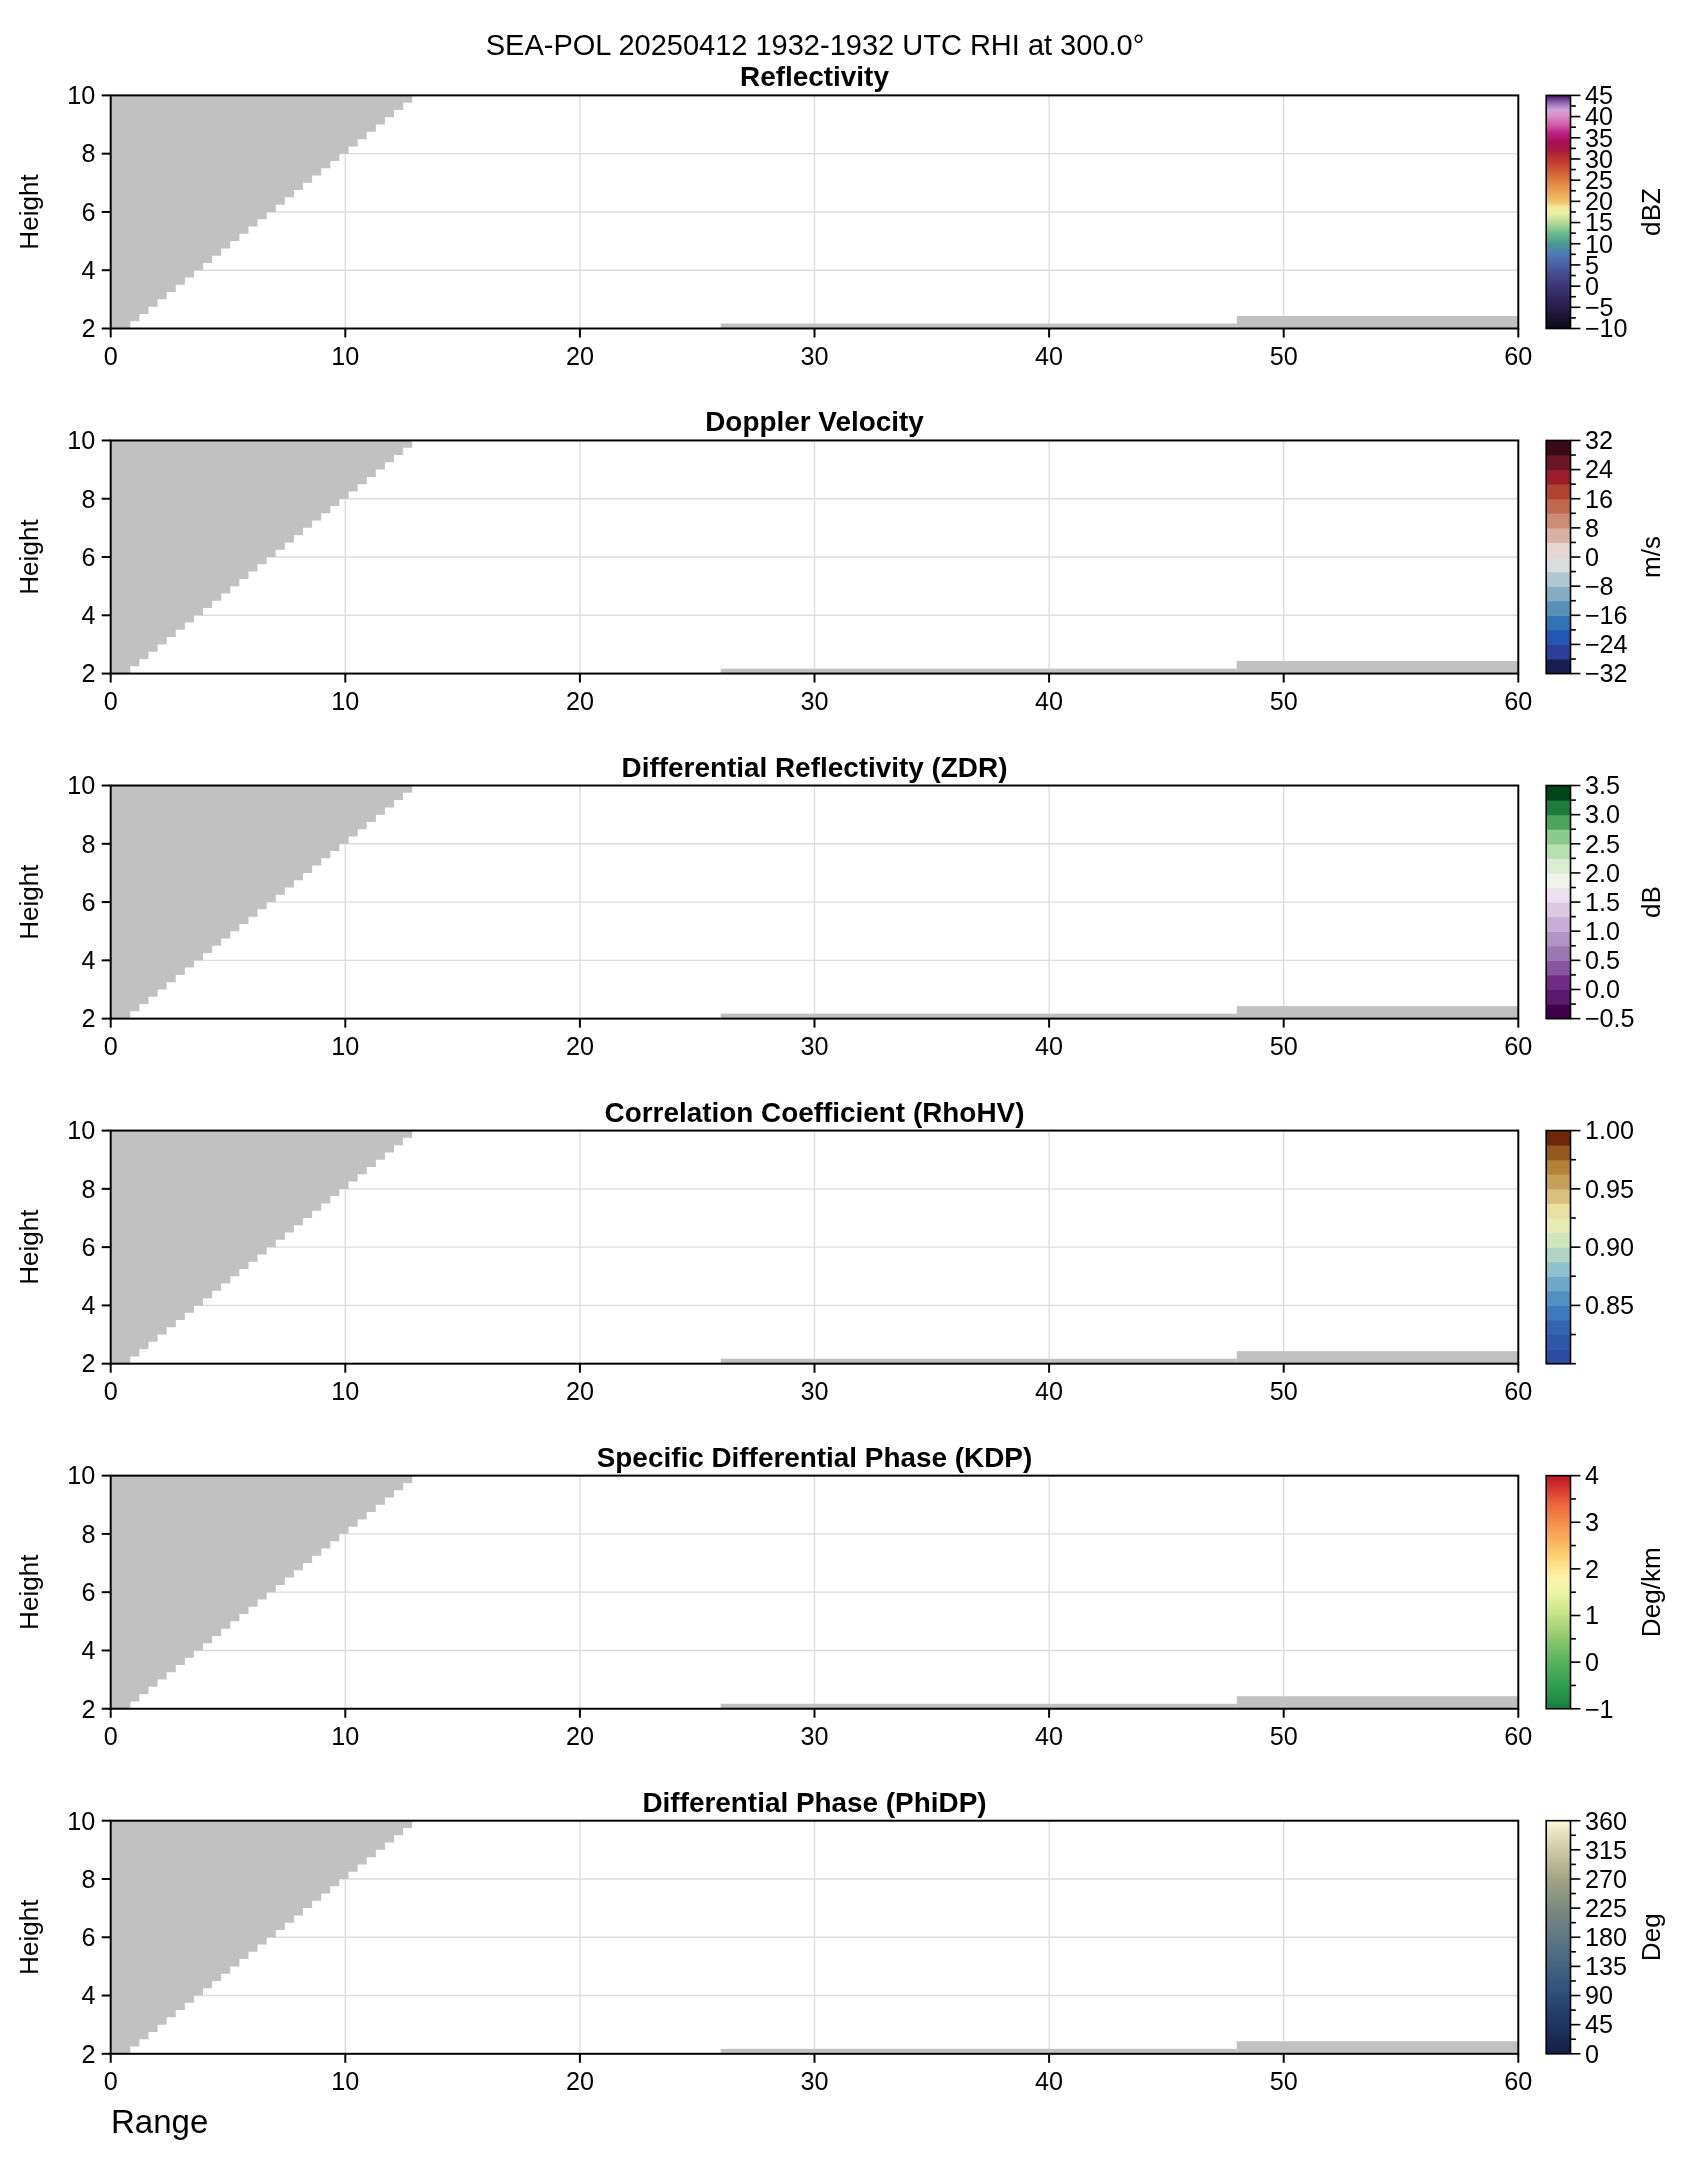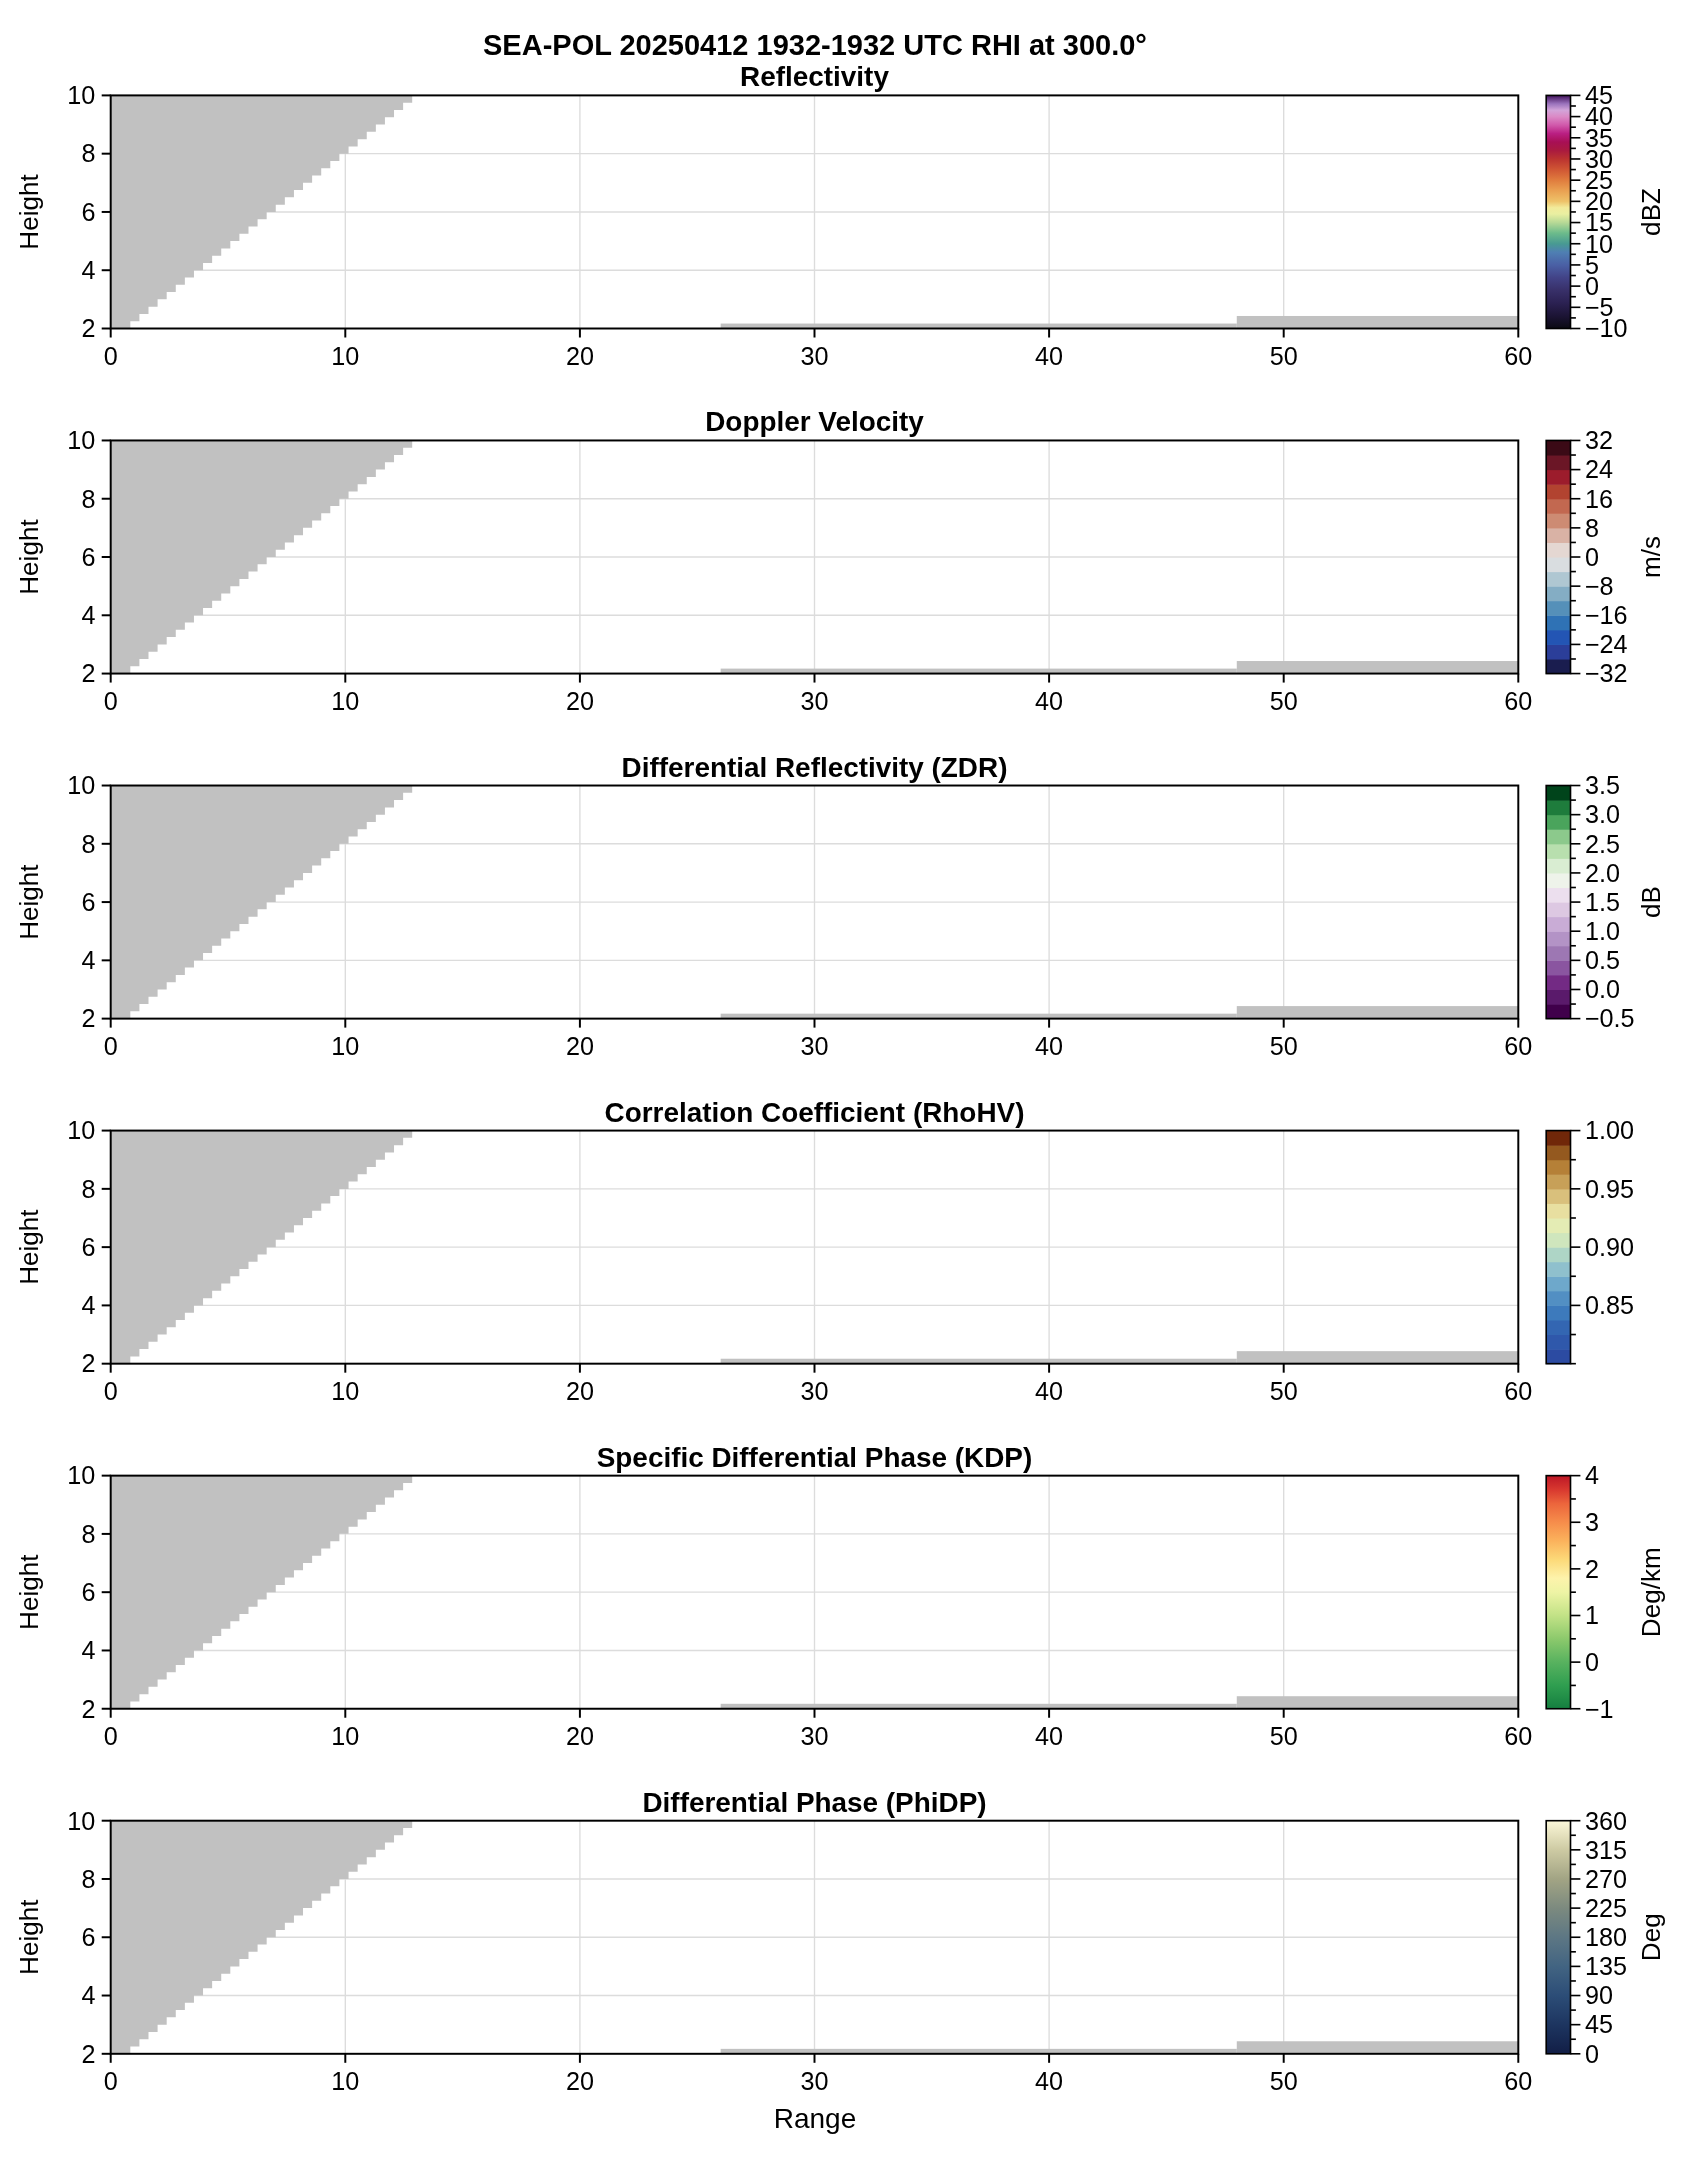--- a/index.html
+++ b/index.html
@@ -1,21 +1,21 @@
 <!DOCTYPE html>
 <html style="font-size:14.4px"><head>
 <meta charset="utf-8">
 <style>
   html,body{margin:0;padding:0;background:#ffffff;}
   #figure{position:relative;width:1701px;height:2160px;background:#ffffff;
           font-family:"Liberation Sans", sans-serif;color:#000;overflow:hidden;}
   .suptitle{position:absolute;left:111px;top:29px;width:1408px;text-align:center;
-            font-size:29px;font-weight:bold;white-space:nowrap;}
-  .xlabel{position:absolute;left:111px;top:2103px;width:1408px;text-align:center;
-          font-size:28px;}
+            font-size:29px;font-weight:normal;white-space:nowrap;}
+  .xlabel{position:absolute;left:111px;top:2103px;width:1408px;text-align:left;
+          font-size:33px;}
   svg text{font-family:"Liberation Sans", sans-serif;fill:#000;}
 </style>
 </head>
 <body>
 
 <div id="figure">
   <div class="suptitle">SEA-POL 20250412 1932-1932 UTC RHI at 300.0°</div>
   <svg id="plot" width="1701" height="2160" viewBox="0 0 1890 2400">
       <defs>
         <linearGradient id="grad-reflectivity" x1="0" y1="1" x2="0" y2="0">

